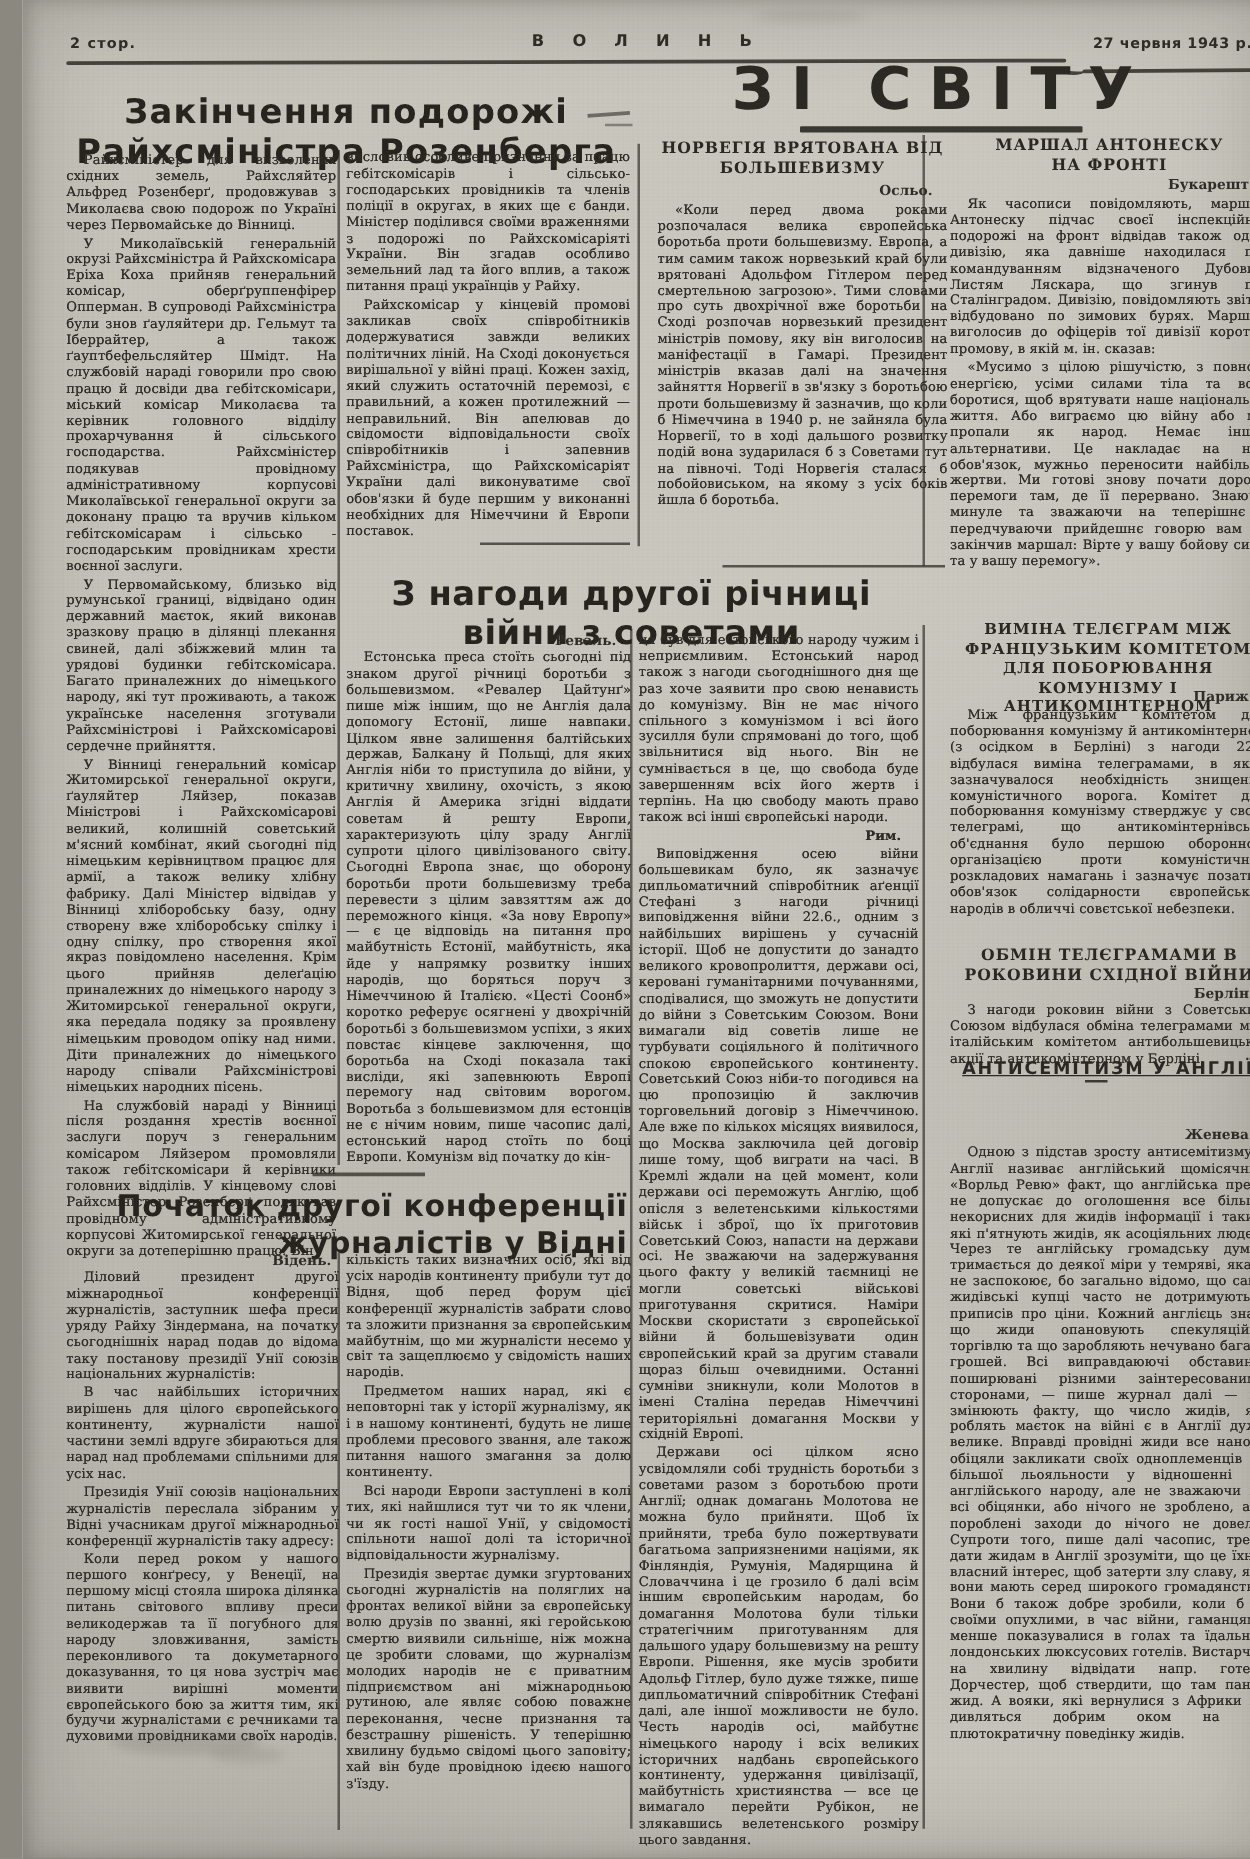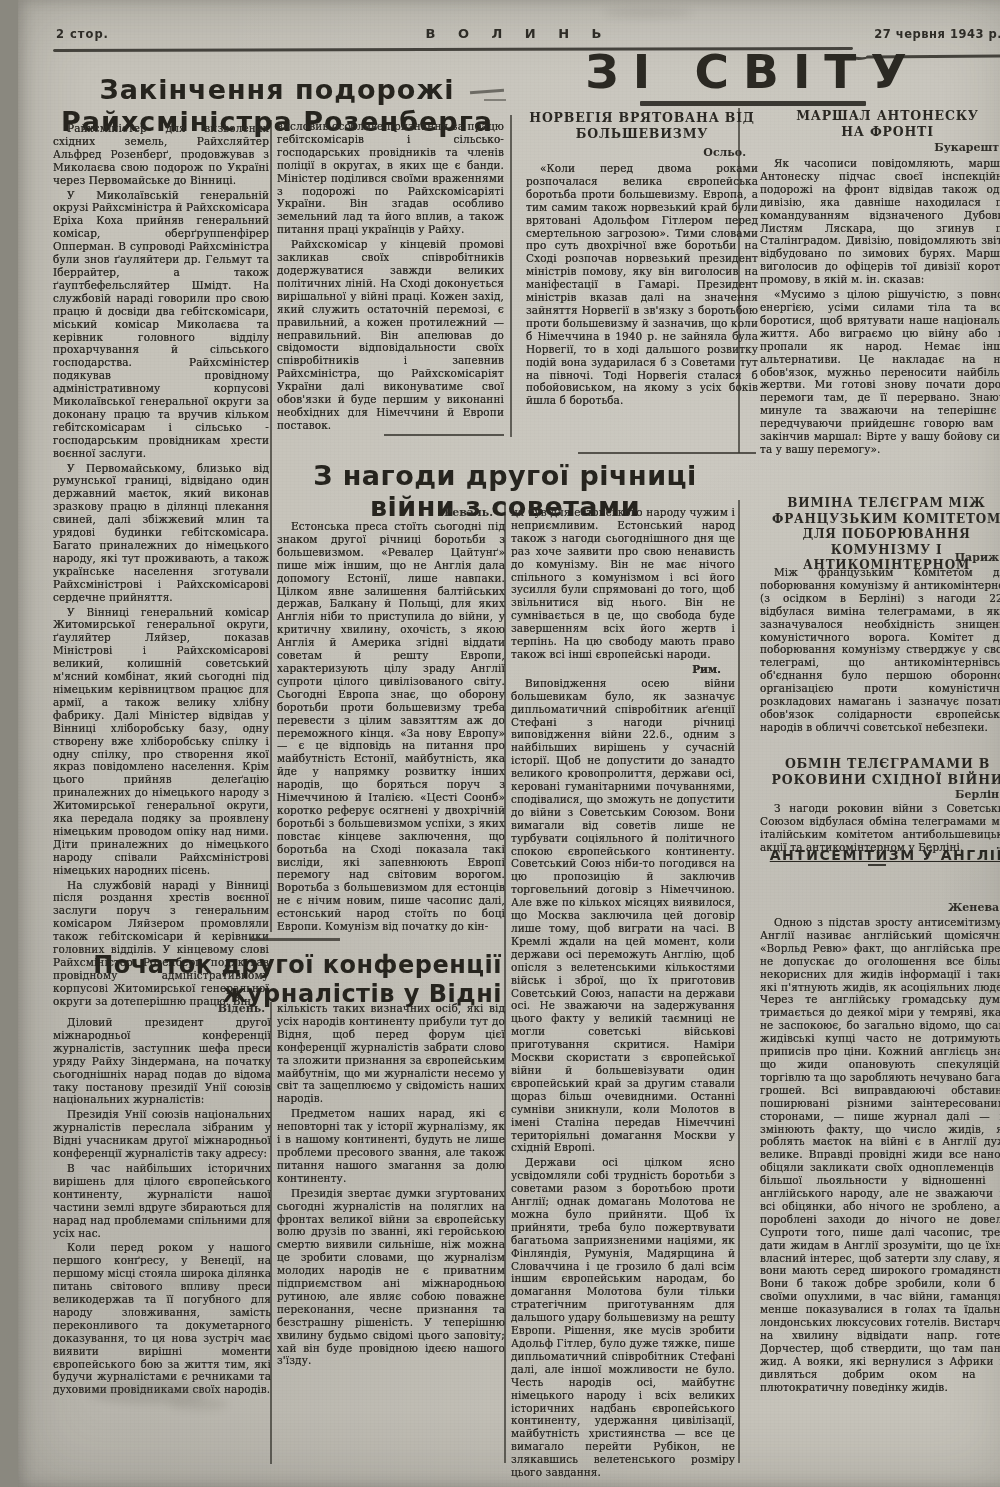--- a/index.html
+++ b/index.html
@@ -151,27 +151,28 @@
     <div class="abs bodycol" style="left:742px;top:916px;width:253px;">
       <p class="para">Одною з підстав зросту антисемітизму в Англії називає англійський щомісячник «Ворльд Ревю» факт, що англійська преса не допускає до оголошення все більше некорисних для жидів інформації і таких, які п'ятнують жидів, як асоціяльних людей. Через те англійську громадську думку тримається до деякої міри у темряві, яка її не заспокоює, бо загально відомо, що саме жидівські купці часто не дотримуються приписів про ціни. Кожний англієць знає, що жиди опановують спекуляційну торгівлю та що заробляють нечувано багато грошей. Всі виправдаюючі обставини, поширювані різними заінтересованими сторонами, — пише журнал далі — не змінюють факту, що число жидів, які роблять маєток на війні є в Англії дуже велике. Вправді провідні жиди все наново обіцяли закликати своїх одноплеменців до більшої льояльности у відношенні до англійського народу, але не зважаючи на всі обіцянки, або нічого не зроблено, або пороблені заходи до нічого не довели. Супроти того, пише далі часопис, треба дати жидам в Англії зрозуміти, що це їхній власний інтерес, щоб затерти злу славу, яку вони мають серед широкого громадянства. Вони б також добре зробили, коли б зі своїми опухлими, в час війни, гаманцями менше показувалися в голах та їдальнях лондонських люксусових готелів. Вистарчає на хвилину відвідати напр. готель Дорчестер, щоб ствердити, що там панує жид. А вояки, які вернулися з Африки не дивляться добрим оком на ту плютократичну поведінку жидів.</p>
     </div>
   </section>
 
   <section>
     <h2 class="abs headline h-journalists">Початок другої конференції журналістів у Відні</h2>
     <div class="abs dateline" style="left:35px;top:1002px;width:212px;">Відень.</div>
     <div class="abs bodycol" style="left:35px;top:1016px;width:218px;">
       <p class="para">Діловий президент другої міжнародньої конференції журналістів, заступник шефа преси уряду Райху Зіндермана, на початку сьогоднішніх нарад подав до відома таку постанову президії Унії союзів національних журналістів:</p>
+      <p class="para">В час найбільших історичних вирішень для цілого європейського континенту, журналісти нашої частини землі вдруге збираються для нарад над проблемами спільними для усіх нас.</p>
       <p class="para">Президія Унії союзів національних журналістів переслала зібраним у Відні учасникам другої міжнародньої конференції журналістів таку адресу:</p>
-      <p class="para">В час найбільших історичних вирішень для цілого європейського континенту, журналісти нашої частини землі вдруге збираються для нарад над проблемами спільними для усіх нас.</p>
       <p class="para">Коли перед роком у нашого першого конґресу, у Венеції, на першому місці стояла широка ділянка питань світового впливу преси великодержав та її погубного для народу зловживання, замість переконливого та докуметарного доказування, то ця нова зустріч має виявити вирішні моменти європейського бою за життя тим, які будучи журналістами є речниками та духовими провідниками своїх народів.</p>
     </div>
     <div class="abs bodycol" style="left:259px;top:1002px;width:228px;">
       <p class="cont">кількість таких визначних осіб, які від усіх народів континенту прибули тут до Відня, щоб перед форум цієї конференції журналістів забрати слово та зложити признання за європейським майбутнім, що ми журналісти несемо у світ та защеплюємо у свідомість наших народів.</p>
       <p class="para">Предметом наших нарад, які є неповторні так у історії журналізму, як і в нашому континенті, будуть не лише проблеми пресового звання, але також питання нашого змагання за долю континенту.</p>
+      <p class="para">Всі народи Европи заступлені в колі тих, які найшлися тут чи то як члени, чи як гості нашої Унії, у свідомості спільноти нашої долі та історичної відповідальности журналізму.</p>
       <p class="para">Президія звертає думки згуртованих сьогодні журналістів на поляглих на фронтах великої війни за європейську волю друзів по званні, які геройською смертю виявили сильніше, ніж можна це зробити словами, що журналізм молодих народів не є приватним підприємством ані міжнародньою рутиною, але являє собою поважне переконання, чесне признання та безстрашну рішеність. У теперішню хвилину будьмо свідомі цього заповіту; хай він буде провідною ідеєю нашого з'їзду.</p>
     </div>
   </section>
 
   <div class="abs stain" style="left:70px;top:1382px;width:120px;height:22px;opacity:.14;"></div>
   <div class="abs stain" style="left:150px;top:1398px;width:60px;height:12px;opacity:.12;"></div>
   <div class="abs stain" style="left:120px;top:1275px;width:140px;height:16px;opacity:.08;"></div>
   <div class="abs stain" style="left:585px;top:8px;width:90px;height:10px;opacity:.10;"></div>
 
 </div>

